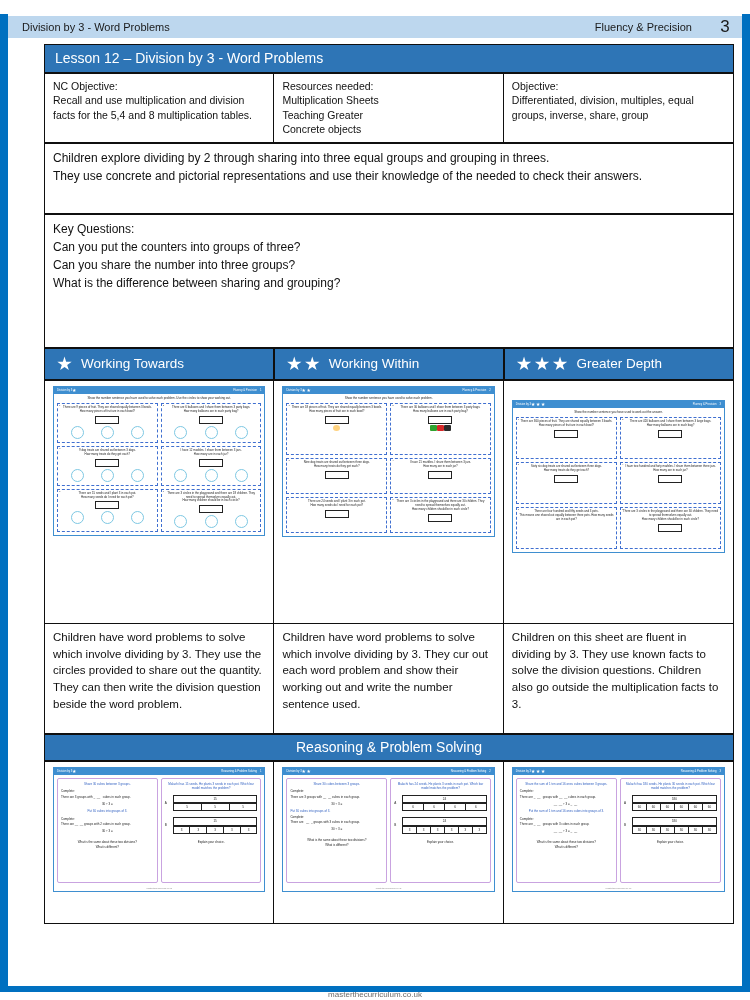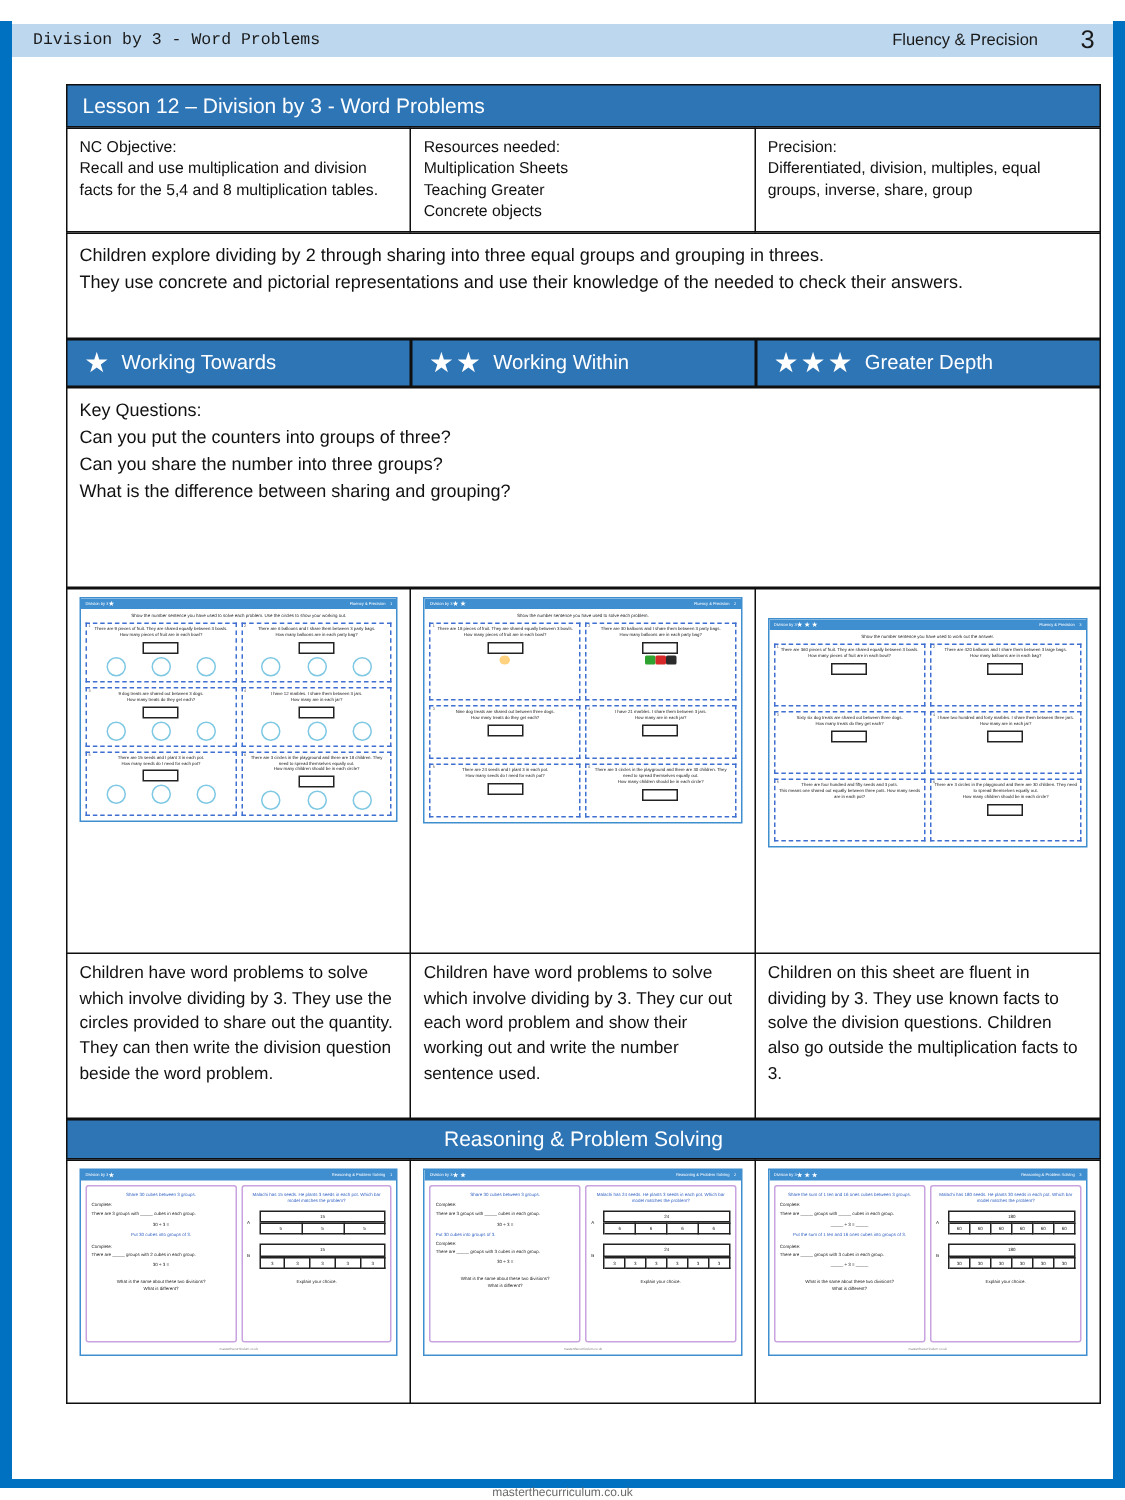--- a/index.html
+++ b/index.html
@@ -19,26 +19,26 @@
   .frame-border-left   { position:absolute; left:0;   top:14px; width:8px;  height:972px; background:#0070c0; }
   .frame-border-right  { position:absolute; right:0;  top:14px; width:8px;  height:972px; background:#0070c0; }
 
   
   .page-header {
     position:absolute; left:8px; top:16px; width:734px; height:22px;
     background:#bdd7ee;
     display:flex; align-items:center;
     font-size:11px; color:#1a1a1a;
   }
-  .ph-left  { padding-left:14px; flex:1;font-family:Liberation Mono, monospace; }
+  .ph-left  { padding-left:14px; flex:1; }
   .ph-right { padding-right:16px; font-size:11px; }
   .ph-num   { width:34px; text-align:center; font-size:17px; color:#1a1a1a; }
 
   
-  .content { position:absolute; left:44px; top:56px; width:690px; }
+  .content { position:absolute; left:44px; top:44px; width:690px; }
 
   .lesson-title-bar {
     background:#2e75b6; color:#ffffff;
     font-size:14px; padding:5px 10px 6px 10px;
     border:1px solid #0f0f0f;
   }
 
   table.grid { width:100%; border-collapse:collapse; table-layout:fixed; }
   table.grid td { border:1px solid #0f0f0f; vertical-align:top; padding:5px 8px; }
 
@@ -156,83 +156,83 @@
         <td style="width:33.3%">
           <div class="cell-text">
             <span class="lbl">Resources needed:</span>
             <span class="lbl">Multiplication Sheets</span>
             <span class="lbl">Teaching Greater</span>
             <span class="lbl">Concrete objects</span>
           </div>
         </td>
         <td style="width:33.4%">
           <div class="cell-text">
-            <span class="lbl">Precision:</span>
+            <span class="lbl">Objective:</span>
             <span>Differentiated, division, multiples, equal groups, inverse, share, group</span>
           </div>
         </td>
       </tr>
     </tbody>
       </table>
 
     <table class="grid">
       <tbody>
           <tr>
             <td class="wide-cell" style="height:70px">
         <div>Children explore dividing by 2 through sharing into three equal groups and grouping in threes.</div>
         <div>They use concrete and pictorial representations and use their knowledge of the needed to check their answers.</div>
       </td>
           </tr>
     </tbody>
       </table>
 
-    <table class="grid" style="border-collapse:separate;border-spacing:0">
-      <tbody>
-          <tr>
-        <td style="width:33.3%;padding:0;border:none">
-          <div class="diff-head">
-            <span class="stars">
-                  <i class="star"></i>
-                </span>
-            <span class="diff-label">Working Towards</span>
-          </div>
-        </td>
-        <td style="width:33.3%;padding:0;border:none">
-          <div class="diff-head">
-            <span class="stars">
-                  <i class="star"></i>
-                  <i class="star"></i>
-                </span>
-            <span class="diff-label">Working Within</span>
-          </div>
-        </td>
-        <td style="width:33.4%;padding:0;border:none">
-          <div class="diff-head">
-            <span class="stars">
-                  <i class="star"></i>
-                  <i class="star"></i>
-                  <i class="star"></i>
-                </span>
-            <span class="diff-label">Greater Depth</span>
-          </div>
-        </td>
-      </tr>
-    </tbody>
-      </table>
-
     <table class="grid">
       <tbody>
           <tr>
             <td class="wide-cell" style="height:133px">
         <div>Key Questions:</div>
         <div>Can you put the counters into groups of three?</div>
         <div>Can you share the number into three groups?</div>
         <div>What is the difference between sharing and grouping?</div>
       </td>
           </tr>
+    </tbody>
+      </table>
+
+    <table class="grid" style="border-collapse:separate;border-spacing:0">
+      <tbody>
+          <tr>
+        <td style="width:33.3%;padding:0;border:none">
+          <div class="diff-head">
+            <span class="stars">
+                  <i class="star"></i>
+                </span>
+            <span class="diff-label">Working Towards</span>
+          </div>
+        </td>
+        <td style="width:33.3%;padding:0;border:none">
+          <div class="diff-head">
+            <span class="stars">
+                  <i class="star"></i>
+                  <i class="star"></i>
+                </span>
+            <span class="diff-label">Working Within</span>
+          </div>
+        </td>
+        <td style="width:33.4%;padding:0;border:none">
+          <div class="diff-head">
+            <span class="stars">
+                  <i class="star"></i>
+                  <i class="star"></i>
+                  <i class="star"></i>
+                </span>
+            <span class="diff-label">Greater Depth</span>
+          </div>
+        </td>
+      </tr>
     </tbody>
       </table>
 
     <table class="grid">
       <tbody>
           <tr>
         <td class="thumb-cell" style="width:33.3%;height:243px">
           <div class="sheet">
             <div class="sheet-hdr">
               <span>Division by 3</span>

